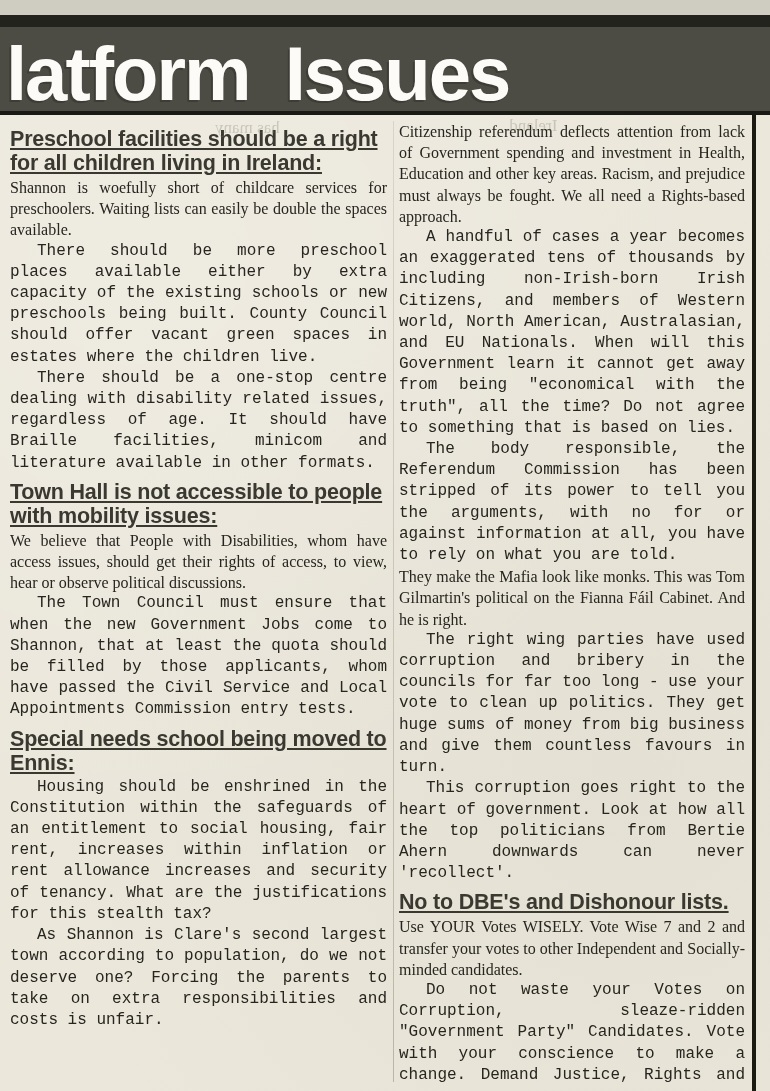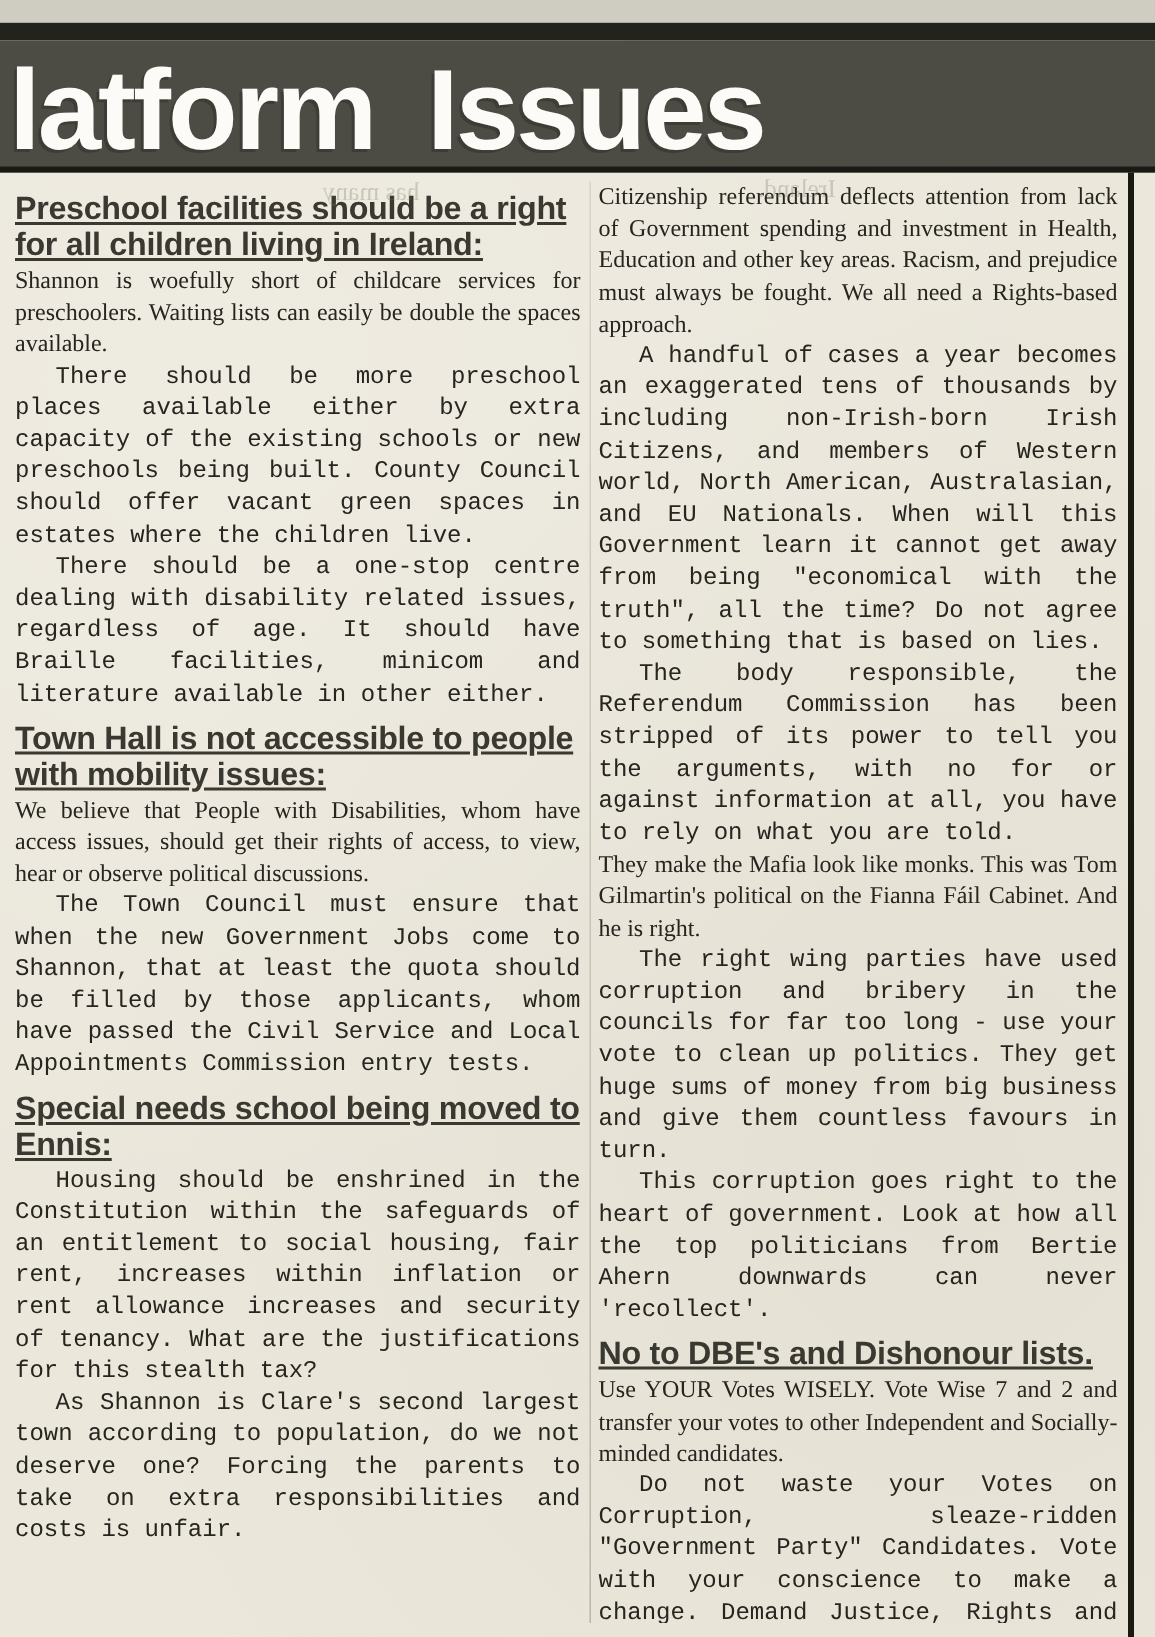--- a/index.html
+++ b/index.html
@@ -68,21 +68,21 @@
   <span class="ghost ghost2">Ireland.</span>
 
   <div class="content">
 
     <div class="col-left">
 
       <section>
         <h3 class="sec-heading">Preschool facilities should be a right for all children living in Ireland:</h3>
         <p class="body-par">Shannon is woefully short of childcare services for preschoolers. Waiting lists can easily be double the spaces available.</p>
         <p class="body-par indent">There should be more preschool places available either by extra capacity of the existing schools or new preschools being built. County Council should offer vacant green spaces in estates where the children live.</p>
-        <p class="body-par indent">There should be a one-stop centre dealing with disability related issues, regardless of age. It should have Braille facilities, minicom and literature available in other either.</p>
+        <p class="body-par indent">There should be a one-stop centre dealing with disability related issues, regardless of age. It should have Braille facilities, minicom and literature available in other formats.</p>
       </section>
 
       <section>
         <h3 class="sec-heading">Town Hall is not accessible to people with mobility issues:</h3>
         <p class="body-par">We believe that People with Disabilities, whom have access issues, should get their rights of access, to view, hear or observe political discussions.</p>
         <p class="body-par indent">The Town Council must ensure that when the new Government Jobs come to Shannon, that at least the quota should be filled by those applicants, whom have passed the Civil Service and Local Appointments Commission entry tests.</p>
       </section>
 
       <section>
         <h3 class="sec-heading">Special needs school being moved to Ennis:</h3>

